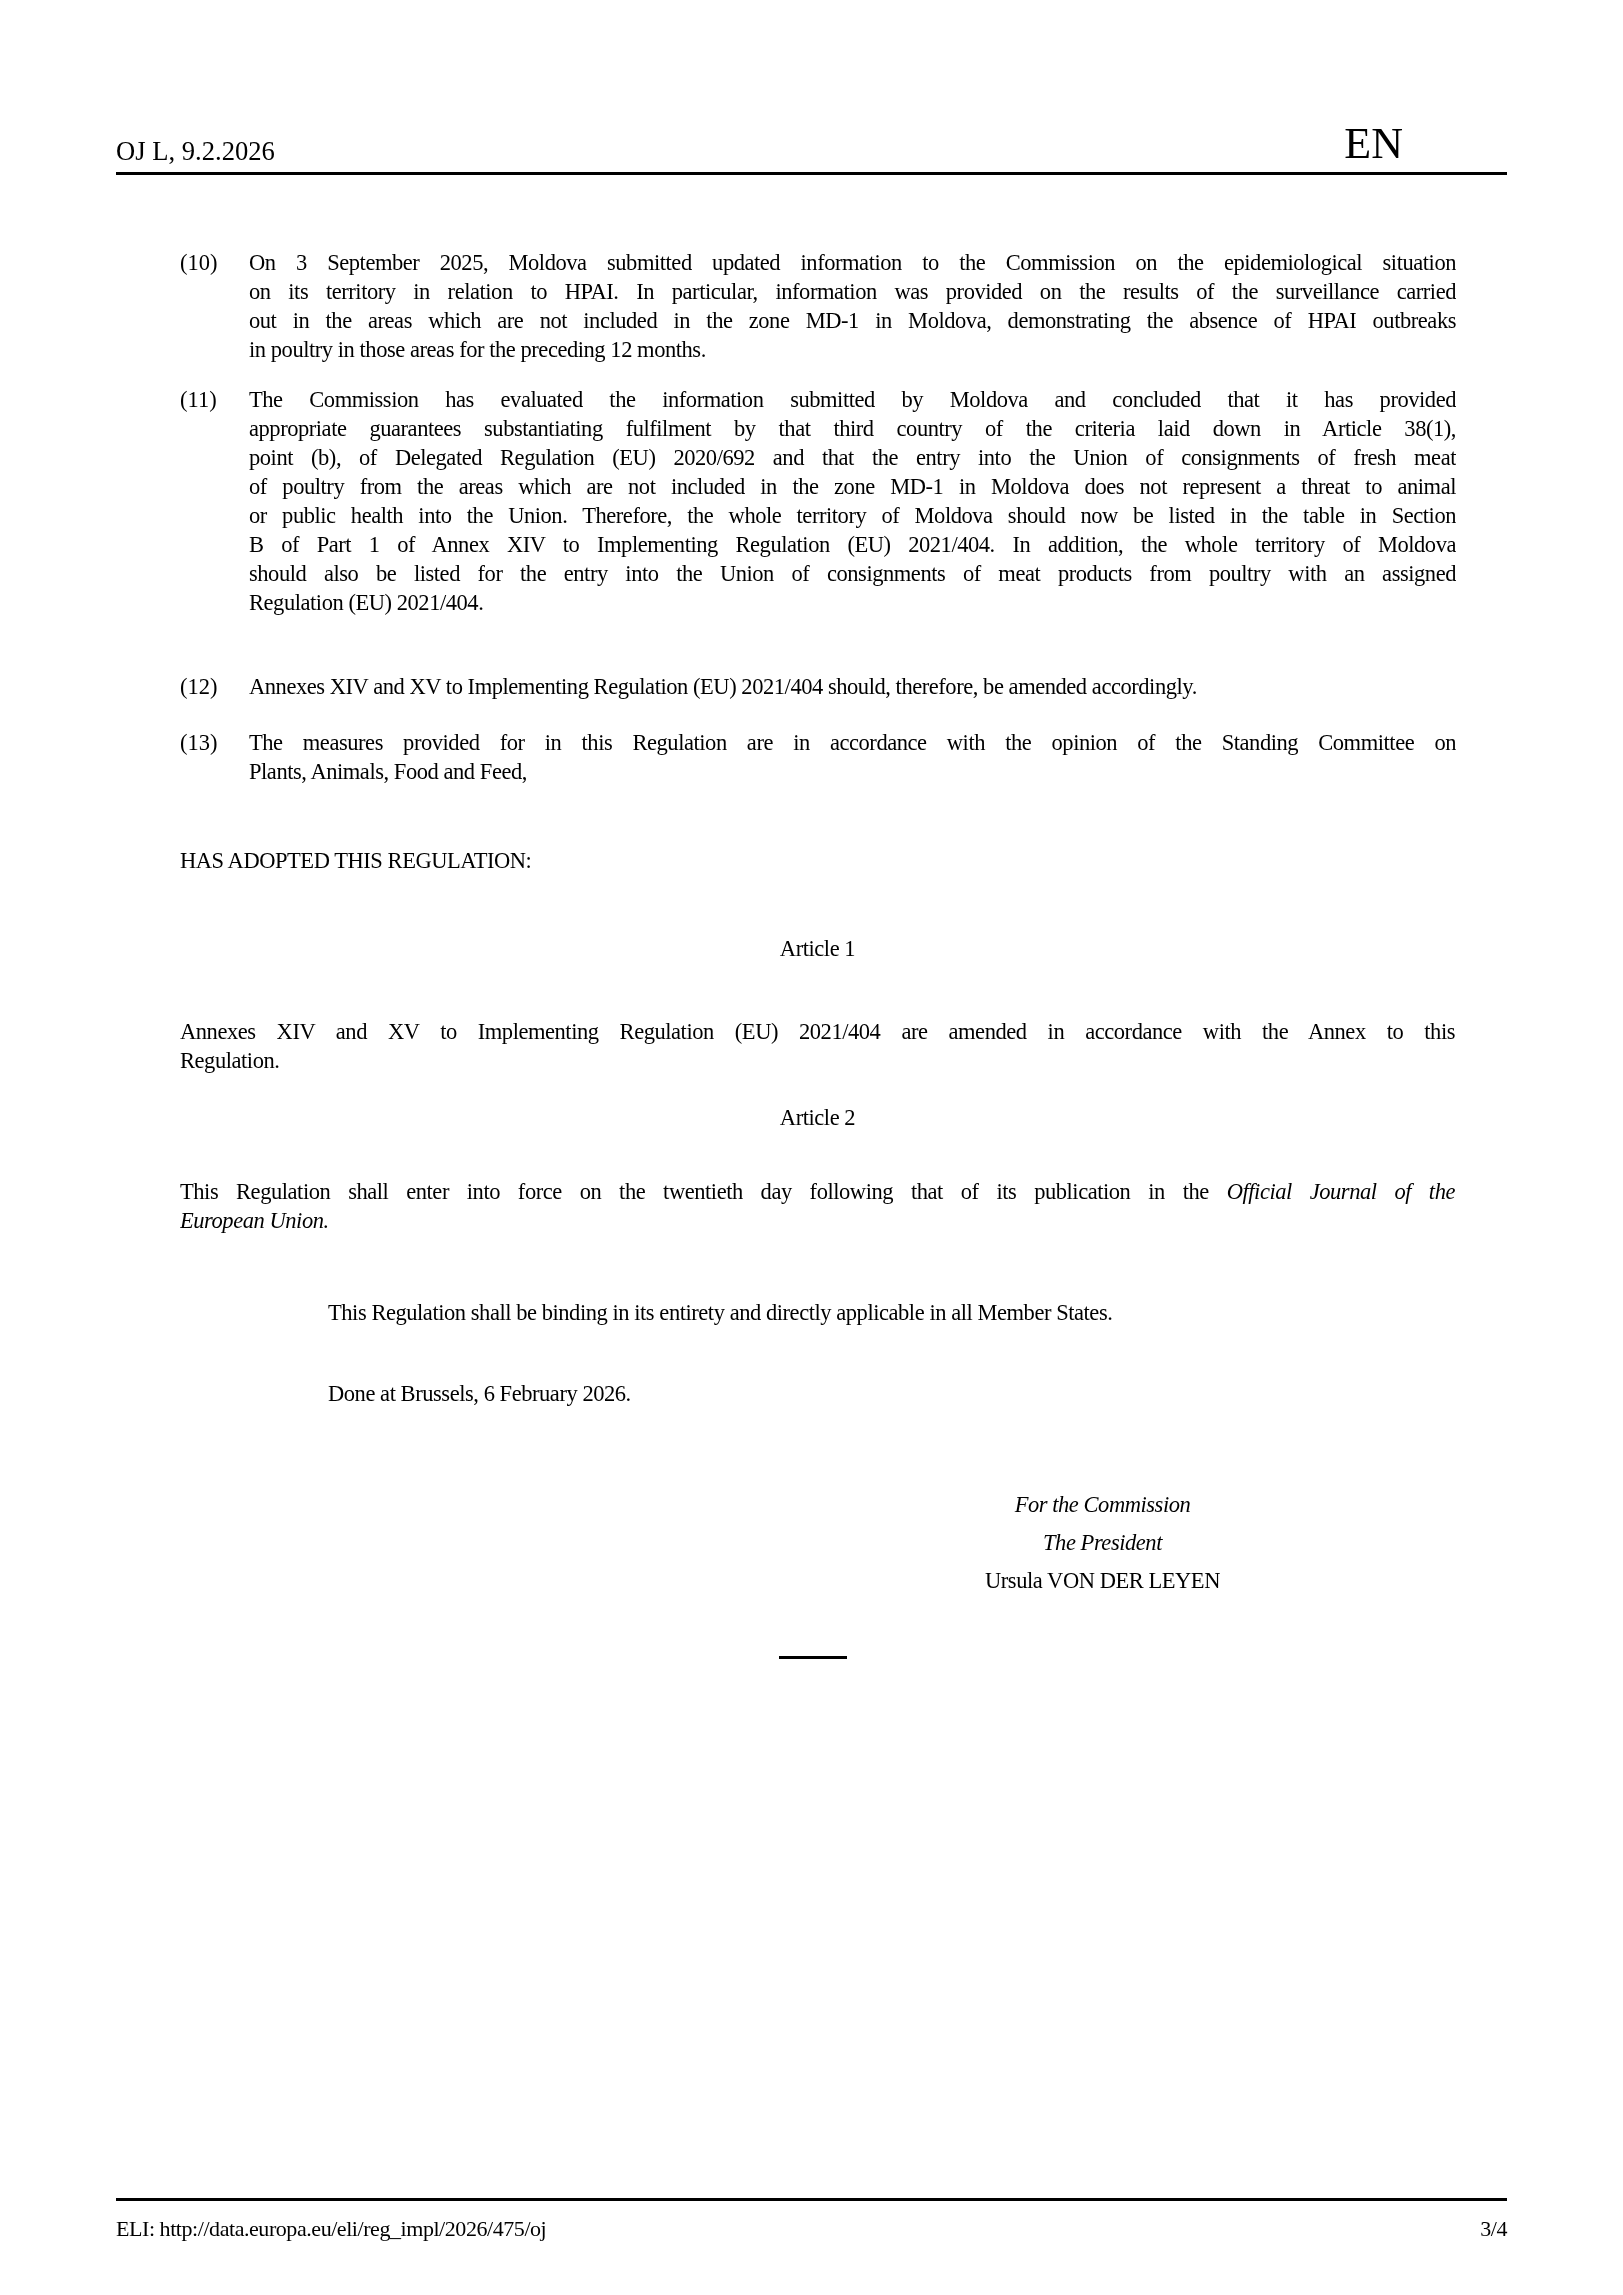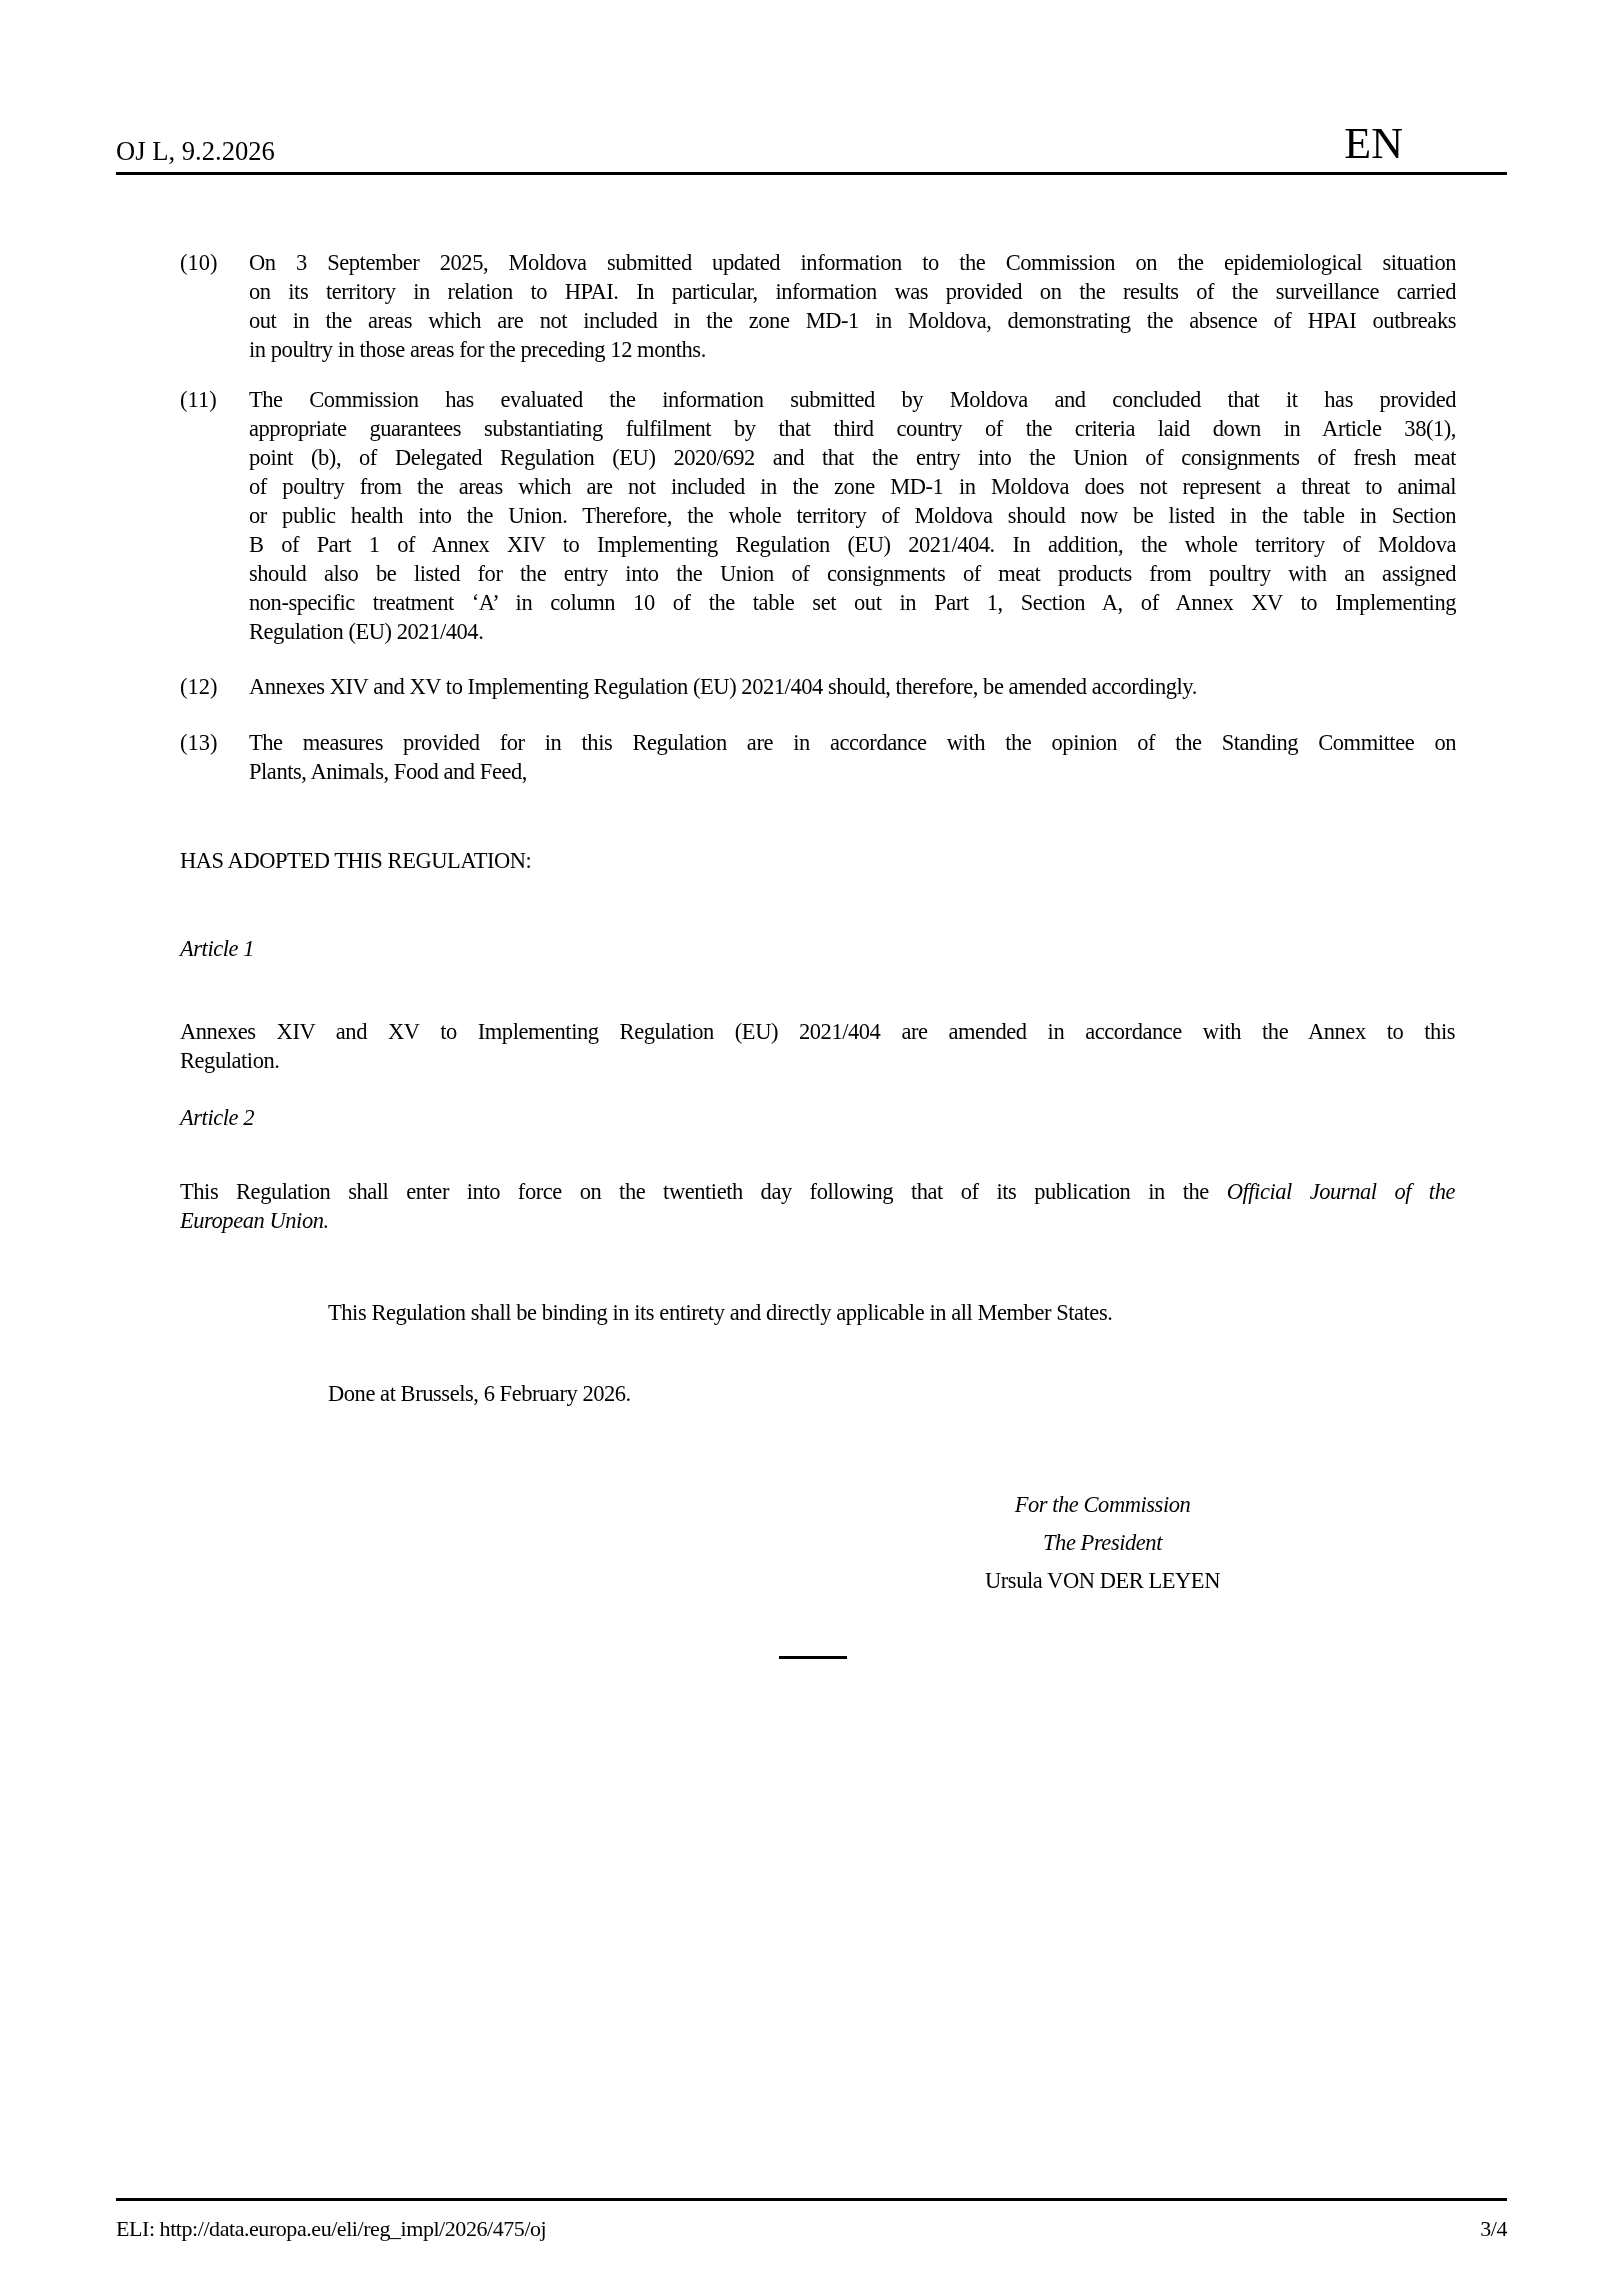--- a/index.html
+++ b/index.html
@@ -15,21 +15,21 @@
   .hdr-issue{position:absolute;left:116px;top:138px;font-size:26.6px;line-height:26.6px;white-space:nowrap;}
   .hdr-lang{position:absolute;right:116px;top:122px;font-size:44px;line-height:44px;white-space:nowrap;}
   
   .bodytext{font-size:22.5px;letter-spacing:-0.02em;}
   .jline{height:29px;line-height:29px;text-align:justify;text-align-last:justify;overflow:hidden;}
   .jline.jlast{text-align-last:left;}
   .recital{position:absolute;left:180px;width:1207px;padding-left:69px;}
   .recital-num{position:absolute;left:0;top:0;height:29px;line-height:29px;letter-spacing:0;}
   .fullpara{position:absolute;left:180px;width:1275px;margin-top:24px;}
   .formula{position:absolute;left:180px;width:1275px;height:29px;line-height:29px;white-space:nowrap;}
-  .article-heading{position:absolute;left:180px;width:1275px;height:29px;line-height:29px;text-align:left;font-style:italic;}
+  .article-heading{position:absolute;left:180px;width:1275px;height:29px;line-height:29px;text-align:center;}
   .it{font-style:italic;}
   .closing-line{position:absolute;left:328px;width:1127px;height:29px;line-height:29px;white-space:nowrap;}
   .signature{position:absolute;left:847px;width:511px;text-align:center;font-size:22.5px;letter-spacing:-0.02em;}
   .sig-line{height:38px;line-height:38px;white-space:nowrap;}
   .divider{position:absolute;left:779px;top:1656px;width:68px;height:2.6px;background:#000000;}
   
   .footer-row{position:absolute;left:116px;top:2214px;width:1391px;display:flex;justify-content:space-between;align-items:baseline;font-size:22px;letter-spacing:-0.02em;}
   .footer-row .cell{height:29px;line-height:29px;white-space:nowrap;}
 </style>
 </head>
@@ -51,21 +51,20 @@
 
   <div class="recital bodytext" style="top:385px;">
     <span class="recital-num">(11)</span>
   <div class="jline">The Commission has evaluated the information submitted by Moldova and concluded that it has provided</div>
       <div class="jline">appropriate guarantees substantiating fulfilment by that third country of the criteria laid down in Article 38(1),</div>
       <div class="jline">point (b), of Delegated Regulation (EU) 2020/692 and that the entry into the Union of consignments of fresh meat</div>
       <div class="jline">of poultry from the areas which are not included in the zone MD-1 in Moldova does not represent a threat to animal</div>
       <div class="jline">or public health into the Union. Therefore, the whole territory of Moldova should now be listed in the table in Section</div>
       <div class="jline">B of Part 1 of Annex XIV to Implementing Regulation (EU) 2021/404. In addition, the whole territory of Moldova</div>
       <div class="jline">should also be listed for the entry into the Union of consignments of meat products from poultry with an assigned</div>
-      <div class="jline">non-specific treatment ‘A’ in column 10 of the table set out in Part 1, Section A, of Annex XV to Implementing</div>
       <div class="jline jlast">Regulation (EU) 2021/404.</div>
     </div>
 
   <div class="recital bodytext" style="top:672px;">
     <span class="recital-num">(12)</span>
   <div class="jline jlast">Annexes XIV and XV to Implementing Regulation (EU) 2021/404 should, therefore, be amended accordingly.</div>
     </div>
 
   <div class="recital bodytext" style="top:728px;">
     <span class="recital-num">(13)</span>

